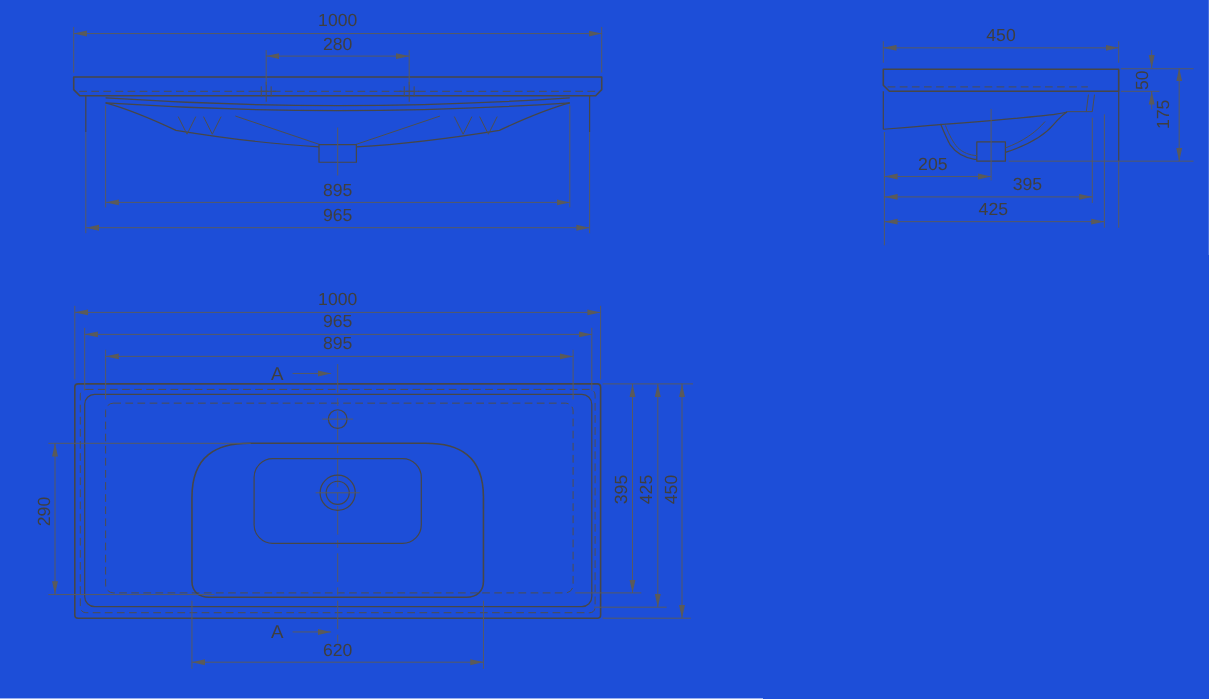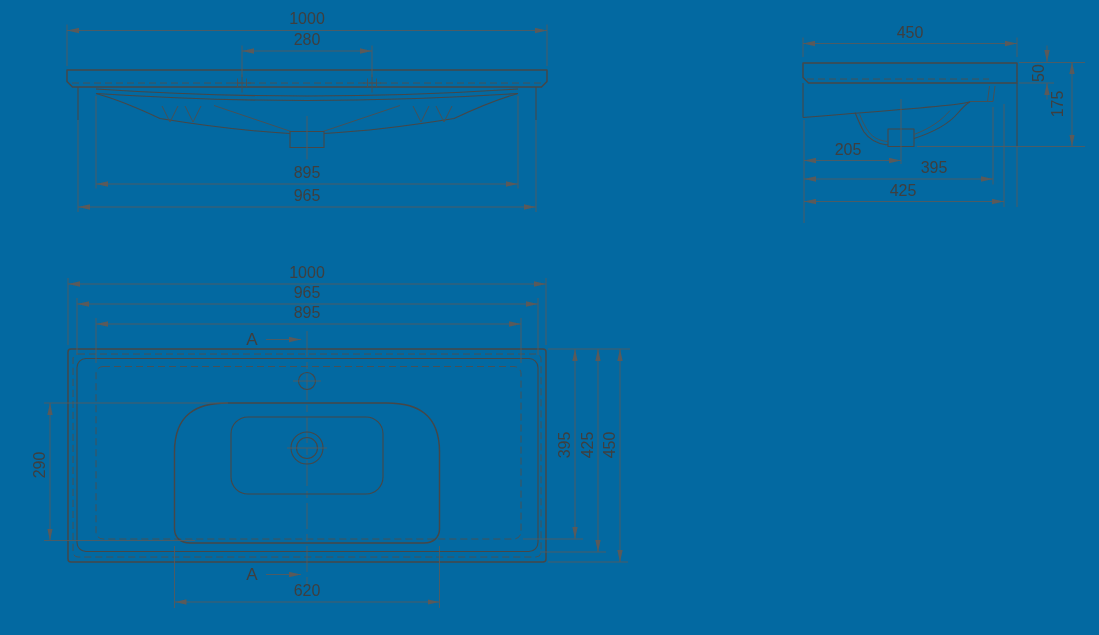--- a/index.html
+++ b/index.html
@@ -1,16 +1,16 @@
 <!DOCTYPE html>
 <html><head>
 <meta charset="utf-8">
 <style>
   html,body{margin:0;padding:0;background:#ffffff;}
-  .canvas{position:relative;width:1099px;height:635px;background:#0369a1;overflow:hidden;}
+  .canvas{position:relative;width:1099px;height:635px;background:#1d4ed8;overflow:hidden;}
   svg{font-family:"Liberation Sans","DejaVu Sans",sans-serif;}
   .ol{stroke:#474747;stroke-width:1.45;fill:none;stroke-linejoin:round;}
   .m{stroke:#474747;stroke-width:1.1;fill:none;stroke-linejoin:round;}
   .thin{stroke:#4e4e4e;stroke-width:0.9;fill:none;}
   .dim{stroke:#5a5a5a;stroke-width:0.85;fill:none;}
   .dash{stroke-dasharray:7 4;}
   .cl{stroke:#5a5a5a;stroke-width:0.8;fill:none;stroke-dasharray:26 5 7 5;}
   .txt{font-size:16px;fill:#3f3f3f;text-anchor:middle;}
   .txtA{font-size:17px;fill:#3f3f3f;text-anchor:middle;}
 </style>

